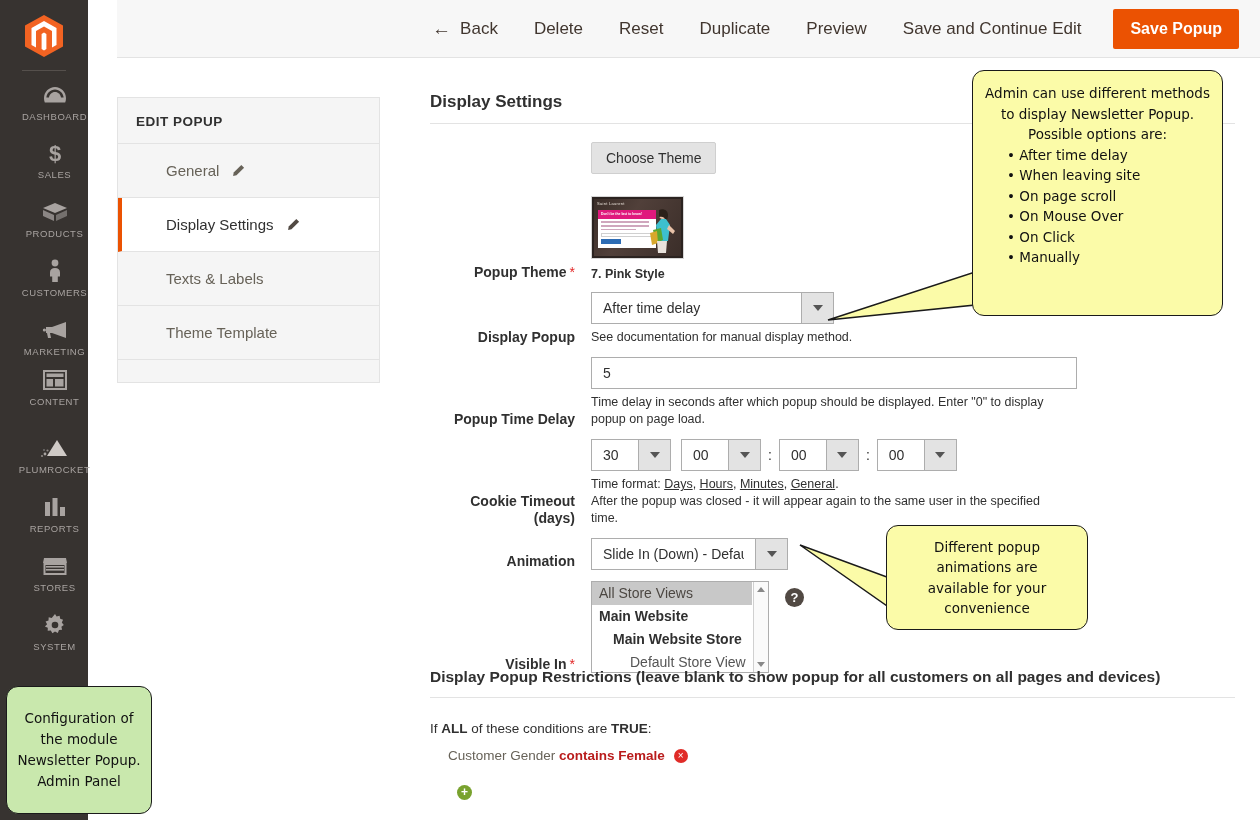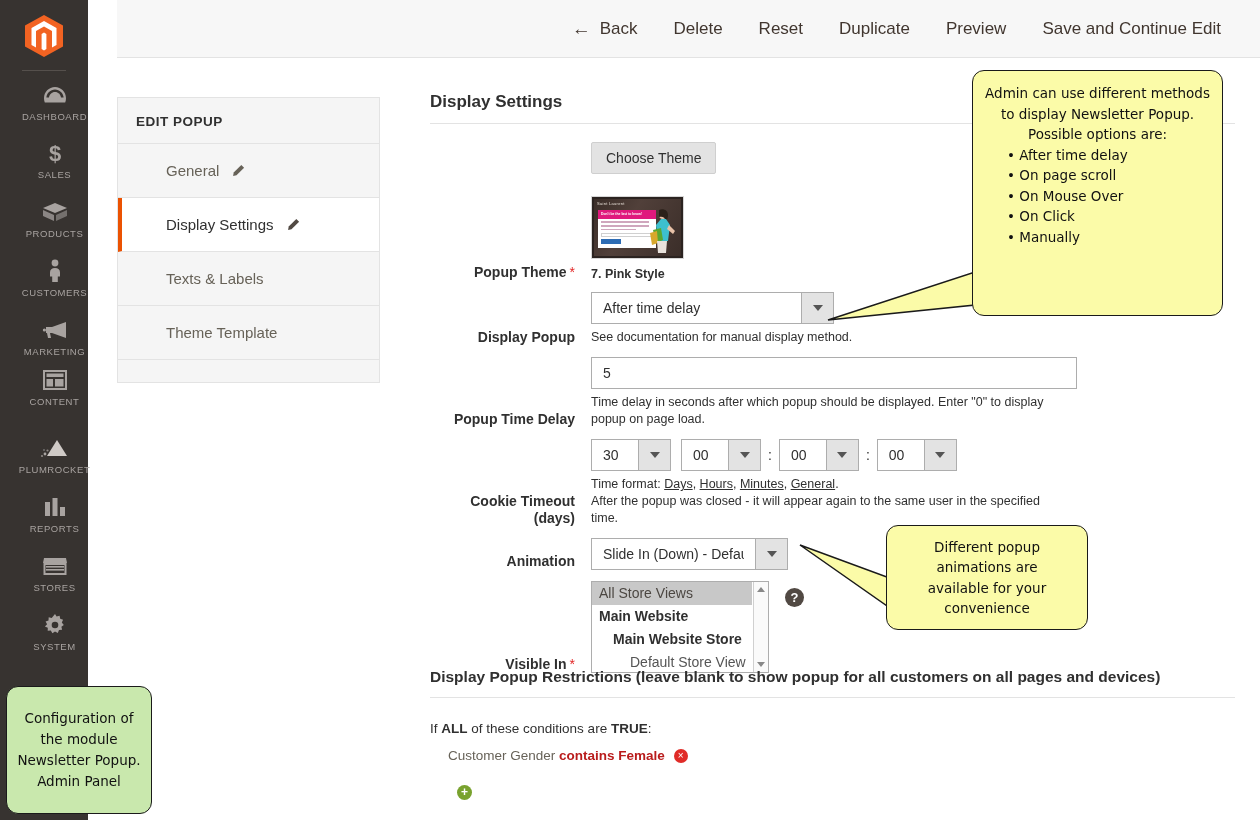--- a/index.html
+++ b/index.html
@@ -368,20 +368,21 @@
 <div id="page-header">
   <button class="hdr-btn back">
     <span class="back-arrow">←</span>
     <span>Back</span>
   </button>
   <button class="hdr-btn">Delete</button>
   <button class="hdr-btn">Reset</button>
   <button class="hdr-btn">Duplicate</button>
   <button class="hdr-btn">Preview</button>
   <button class="hdr-btn">Save and Continue Edit</button>
+  <button class="hdr-btn primary">Save Popup</button>
 </div>
 
 <div id="edit-popup-panel">
   <div class="panel-title">EDIT POPUP</div>
 
   <div class="tab-item">
     <span>General</span>
     <span class="pencil-icon">
       <svg width="14" height="14" viewBox="0 0 14 14">
           <path d="M10.3.9l2.8 2.8-7.6 7.6-3.4.6.6-3.4z" fill="#676258"></path>
@@ -562,20 +563,21 @@
   <div class="add-icon">+</div>
 </div>
 
 <svg class="tail" style="left:820px;top:270px;width:170px;height:60px">
   <polygon points="8,50 155,2 155,35" fill="#fbfba8" stroke="#1a1a1a" stroke-width="1.5"></polygon>
 </svg>
 <div class="callout" id="callout-display">
   <div>Admin can use different methods to display Newsletter Popup. Possible options are:</div>
   <div class="bullets">
     <div>• After time delay</div>
+    <div>• When leaving site</div>
     <div>• On page scroll</div>
     <div>• On Mouse Over</div>
     <div>• On Click</div>
     <div>• Manually</div>
   </div>
 </div>
 
 <svg class="tail" style="left:795px;top:530px;width:110px;height:80px">
   <polygon points="5,15 100,50 95,78" fill="#fbfba8" stroke="#1a1a1a" stroke-width="1.5"></polygon>
 </svg>

